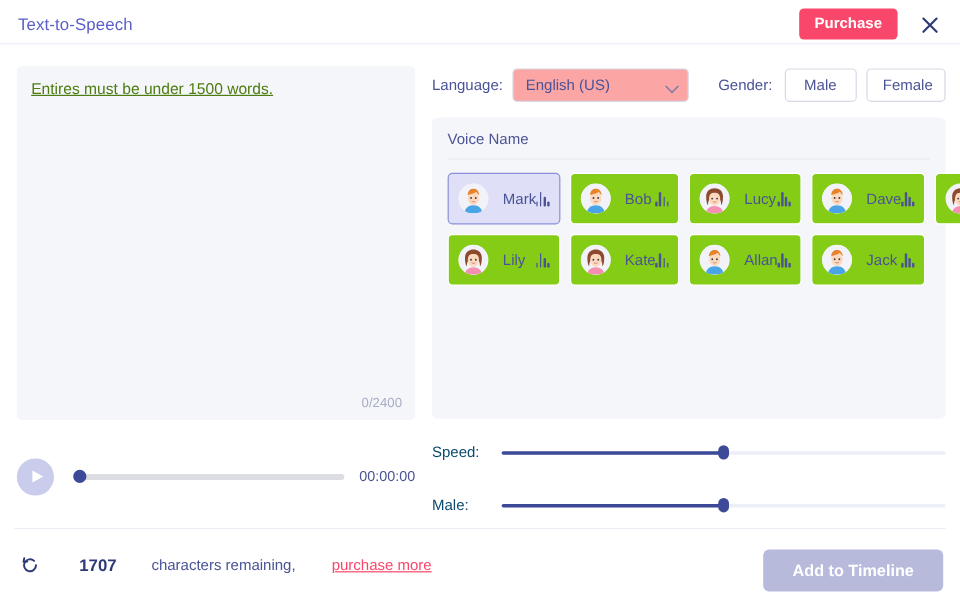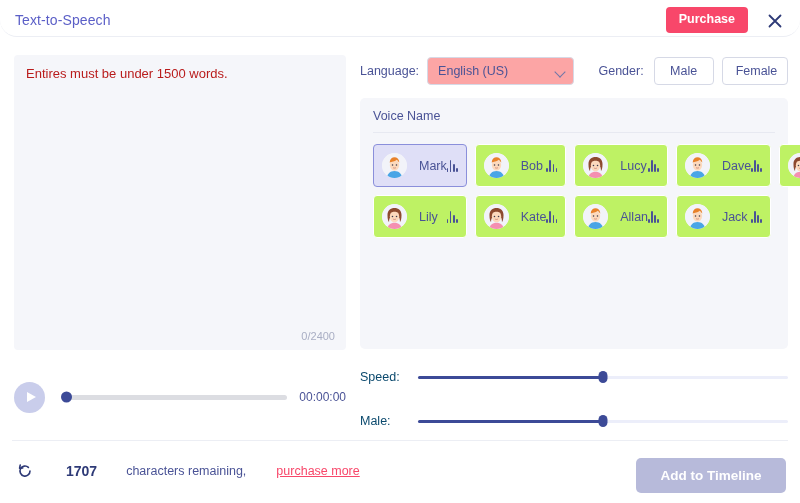--- a/index.html
+++ b/index.html
@@ -10,21 +10,20 @@
     font-family: "Liberation Sans", sans-serif;
     overflow: hidden;
   }
   .window { position: relative; width: 800px; height: 503px; background:#fff; }
 
   
   .header {
     position: relative; height: 37px; width: 800px;
     border-bottom: 1px solid #eceef4;
     background: #fff;
-    border-radius: 17px;
   }
   .header-title {
     position: absolute; left: 15px; top: 12px;
     font-size: 14px; color: #5b5fc7; letter-spacing: .1px;
   }
   .purchase-btn {
     position: absolute; right: 52px; top: 7px;
     background: #f8476a; color: #fff;
     font-size: 12.5px; font-weight: bold;
     border: none; border-radius: 4px;
@@ -40,21 +39,21 @@
 
   
   .left-col { position: absolute; left: 14px; top: 55px; width: 332px; }
   .textarea-wrap {
     position: relative;
     width: 332px; height: 295px;
     background: #f5f6fa; border-radius: 4px;
   }
   .textarea-placeholder {
     position: absolute; left: 12px; top: 9px; right: 12px;
-    font-size: 13px; color: #b91c1c; line-height: 1.5;
+    font-size: 13px; color: #4d7c0f; line-height: 1.5; text-decoration: underline;
   }
   .char-counter {
     position: absolute; right: 11px; bottom: 8px;
     font-size: 11px; color: #a9aec4;
   }
 
   .player-row {
     position: absolute; left: 14px; top: 380px;
     width: 332px; height: 34px;
     display: flex; align-items: center;
@@ -131,21 +130,21 @@
   }
   .voice-grid {
     display: grid;
     grid-template-columns: repeat(5, 1fr);
     gap: 8px 8px;
     margin-top: 11px;
   }
   .voice-card {
     position: relative;
     height: 43px;
-    background: #bef264; border: 1px solid #fff; border-radius: 4px;
+    background: #84cc16; border: 1px solid #fff; border-radius: 4px;
     display: flex; align-items: center; cursor: pointer;
     padding: 0 8px 0 8px;
   }
   .voice-card.selected {
     background: #dfdff7;
     border: 1px solid #8a8fdb;
   }
   .avatar {
     width: 25px; height: 25px; border-radius: 50%;
     flex: 0 0 auto; overflow: hidden; background: #f3f4fa;

